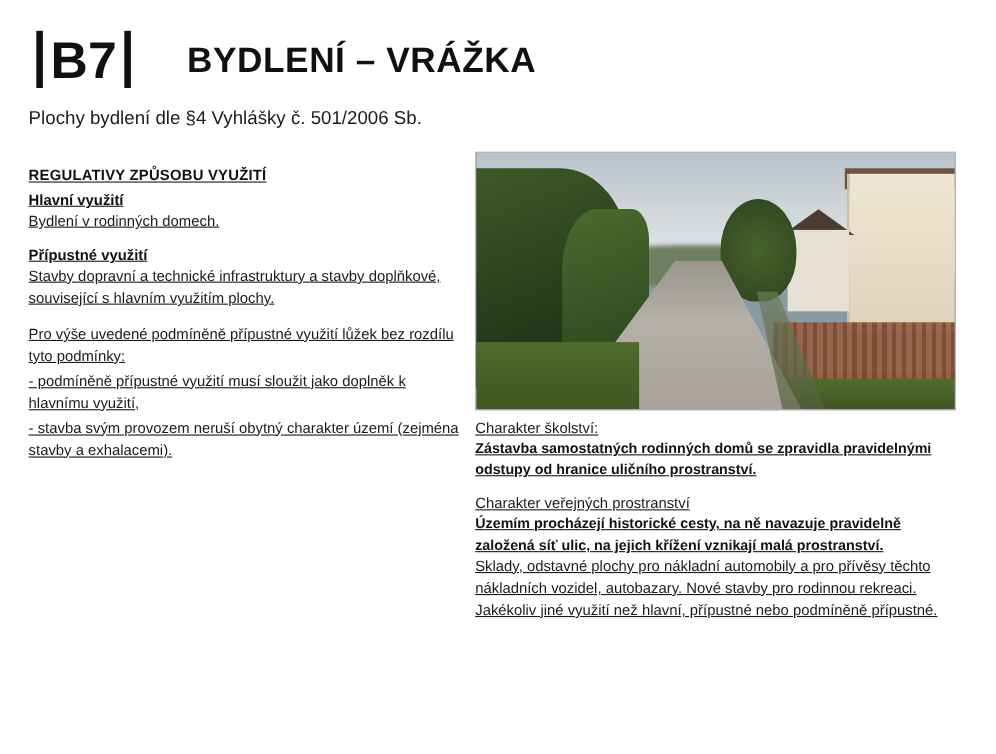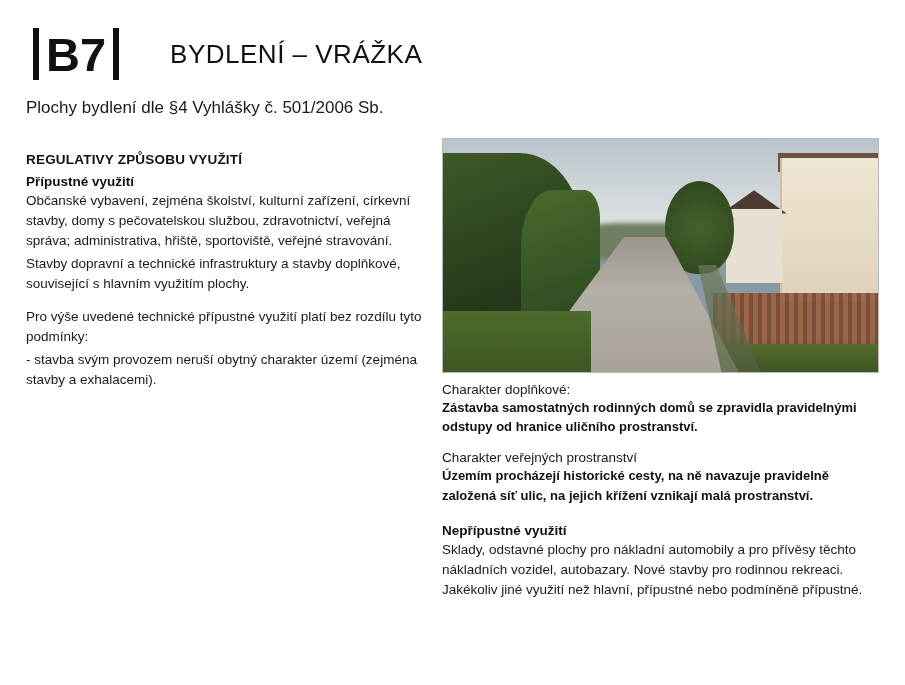--- a/index.html
+++ b/index.html
@@ -43,37 +43,38 @@
     height: 52px;
     background: #111;
     margin: 0 7px;
   }
   .code-text {
     font-size: 47px;
     font-weight: bold;
     line-height: 1;
   }
   .doc-title {
-    font-size: 26px;
-    font-weight: normal;
+    font-size: 32px;
+    font-weight: bold;
     letter-spacing: 0.5px;
     color: #111;
     padding-left: 18px;
   }
   .subtitle {
     font-size: 17px;
     color: #1a1a1a;
     margin-top: 12px;
     margin-bottom: 0;
   }
   
   .columns {
     display: flex;
     margin-top: 20px;
-    gap: 20px;
+    gap: 10px;
+    text-decoration: underline;
   }
   .col-left {
     width: 396px;
     flex: none;
   }
   .col-right {
     width: 437px;
     flex: none;
   }
   .section-head {
@@ -262,29 +263,33 @@
   </div>
 
   <div class="subtitle">Plochy bydlení dle §4 Vyhlášky č. 501/2006 Sb.</div>
 
   <div class="columns">
 
     <div class="col-left">
 
       <div class="section-head" style="margin-top:14px;">REGULATIVY ZPŮSOBU VYUŽITÍ</div>
 
+      <div class="block">
+        <div class="sub-head">Hlavní využití</div>
+        <p class="body-text">Bydlení v rodinných domech.</p>
+      </div>
 
       <div class="block">
         <div class="sub-head">Přípustné využití</div>
-        <p class="body-text block-tight">Občanské vybavení, zejména školství, kulturní zařízení, církevní stavby, domy s pečovatelskou službou, zdravotnictví, veřejná správa; administrativa, hřiště, sportoviště, veřejné stravování.</p>
         <p class="body-text block-tight">Stavby dopravní a technické infrastruktury a stavby doplňkové, související s hlavním využitím plochy.</p>
       </div>
 
       <div class="block">
-        <p class="body-text block-tight">Pro výše uvedené technické přípustné využití platí bez rozdílu tyto podmínky:</p>
+        <p class="body-text block-tight">Pro výše uvedené podmíněně přípustné využití lůžek bez rozdílu tyto podmínky:</p>
+        <p class="body-text block-tight">- podmíněně přípustné využití musí sloužit jako doplněk k hlavnímu využití,</p>
         <p class="body-text">- stavba svým provozem neruší obytný charakter území (zejména stavby a exhalacemi).</p>
       </div>
 
     </div>
 
     <div class="col-right">
 
       <div class="photo">
         <div class="sky"></div>
         <div class="far-trees"></div>
@@ -295,26 +300,25 @@
         <div class="tree-right"></div>
         <div class="left-hedge"></div>
         <div class="left-hedge2"></div>
         <div class="grass-right"></div>
         <div class="fence"></div>
         <div class="road"></div>
         <div class="road-edge"></div>
         <div class="grass-left"></div>
       </div>
 
-      <div class="caption-label">Charakter doplňkové:</div>
+      <div class="caption-label">Charakter školství:</div>
       <p class="caption-strong">Zástavba samostatných rodinných domů se zpravidla pravidelnými odstupy od hranice uličního prostranství.</p>
 
       <div class="caption-label" style="margin-top:14px;">Charakter veřejných prostranství</div>
       <p class="caption-strong">Územím procházejí historické cesty, na ně navazuje pravidelně založená síť ulic, na jejich křížení vznikají malá prostranství.</p>
 
-      <div class="sub-head" style="margin-top:18px;">Nepřípustné využití</div>
       <p class="body-text">Sklady, odstavné plochy pro nákladní automobily a pro přívěsy těchto nákladních vozidel, autobazary. Nové stavby pro rodinnou rekreaci. Jakékoliv jiné využití než hlavní, přípustné nebo podmíněně přípustné.</p>
 
     </div>
 
   </div>
 
 </div>
 
 </body></html>

